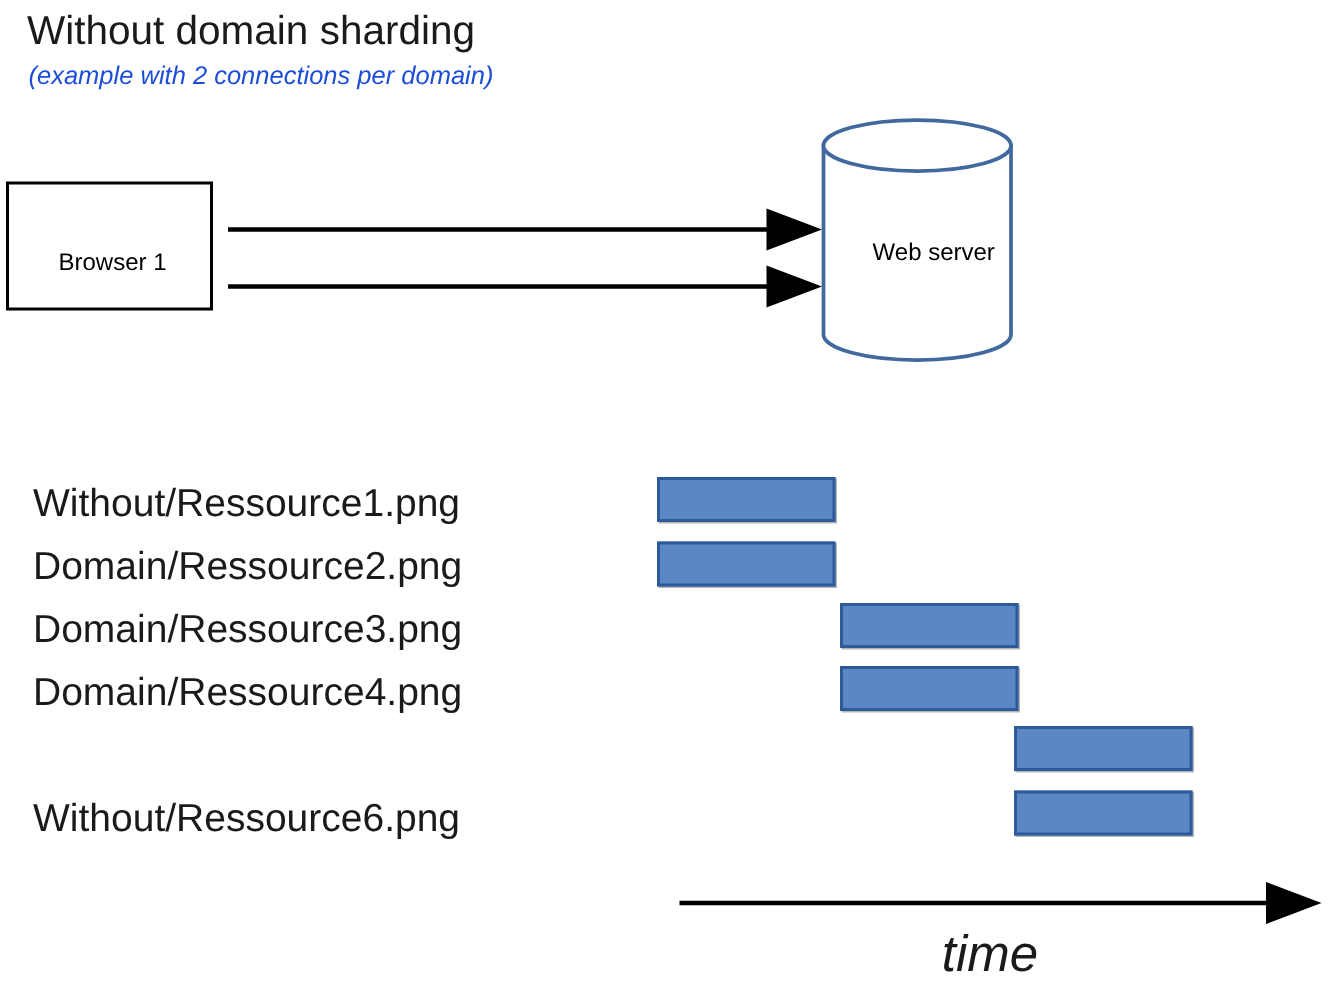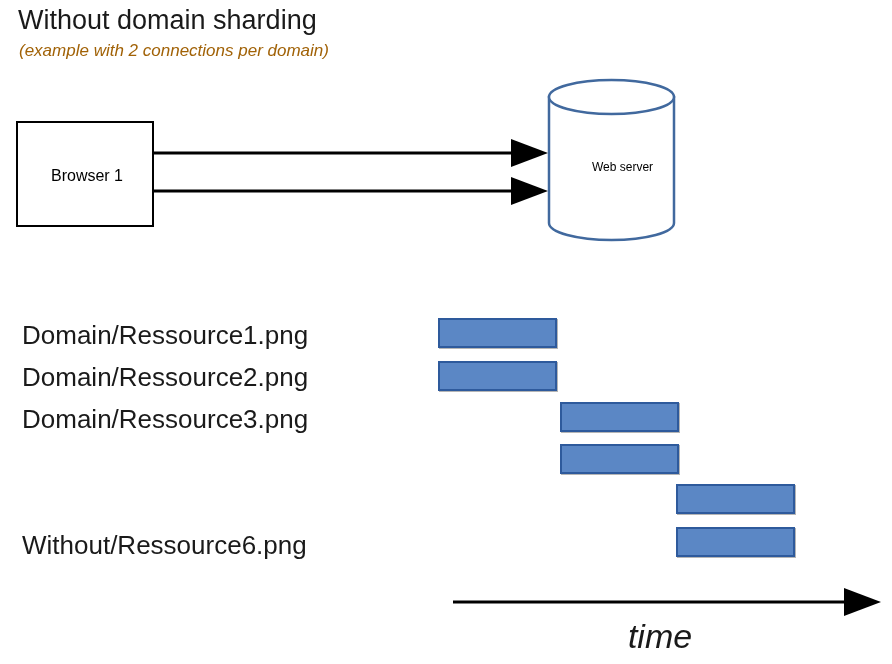--- a/index.html
+++ b/index.html
@@ -31,31 +31,31 @@
     color: #1a1a1a;
     white-space: nowrap;
   }
   .subtitle {
     position: absolute;
     left: 19px;
     top: 41px;
     font-size: 17px;
     line-height: 20px;
     font-style: italic;
-    color: #a16207;
+    color: #1d4ed8;
     white-space: nowrap;
   }
 
   
   .browser-box {
     position: absolute;
-    left: 16px;
+    left: 4px;
     top: 121px;
     width: 138px;
-    height: 106px;
+    height: 86px;
     border: 2px solid #000000;
     background: #ffffff;
     box-sizing: border-box;
   }
   .browser-label {
     position: absolute;
     left: 0;
     top: 0;
     width: 138px;
     height: 106px;
@@ -77,21 +77,21 @@
     pointer-events: none;
   }
 
   
   .cylinder-label {
     position: absolute;
     left: 548px;
     top: 160px;
     width: 149px;
     text-align: center;
-    font-size: 12px;
+    font-size: 16px;
     color: #000000;
     white-space: nowrap;
   }
 
   
   .row-label {
     position: absolute;
     left: 22px;
     font-size: 26px;
     line-height: 30px;
@@ -150,23 +150,24 @@
     </g>
 
     <g>
       <line x1="453" y1="602" x2="848" y2="602" stroke="#000000" stroke-width="3"></line>
       <polygon points="844,588 881,602 844,616" fill="#000000"></polygon>
     </g>
   </svg>
 
   <div class="cylinder-label">Web server</div>
 
-  <div class="row-label" style="top:320px;">Domain/Ressource1.png</div>
+  <div class="row-label" style="top:320px;">Without/Ressource1.png</div>
   <div class="row-label" style="top:362px;">Domain/Ressource2.png</div>
   <div class="row-label" style="top:404px;">Domain/Ressource3.png</div>
+  <div class="row-label" style="top:446px;">Domain/Ressource4.png</div>
   <div class="row-label" style="top:530px;">Without/Ressource6.png</div>
 
   <div class="bar" style="left:438px; top:318px; width:119px;"></div>
   <div class="bar" style="left:438px; top:361px; width:119px;"></div>
   <div class="bar" style="left:560px; top:402px; width:119px;"></div>
   <div class="bar" style="left:560px; top:444px; width:119px;"></div>
   <div class="bar" style="left:676px; top:484px; width:119px;"></div>
   <div class="bar" style="left:676px; top:527px; width:119px;"></div>
 
   <div class="time-label">time</div>

